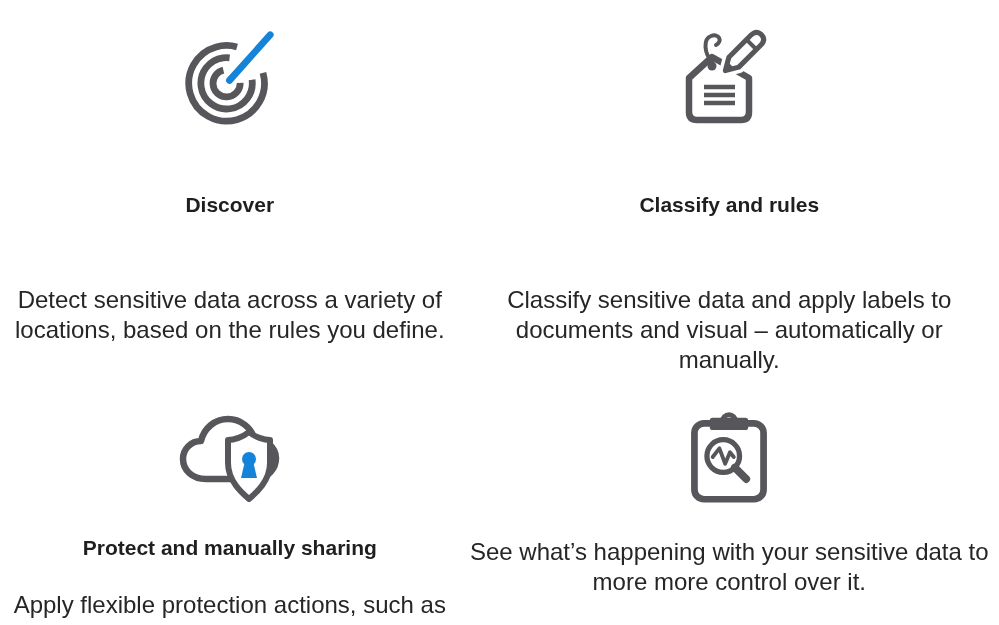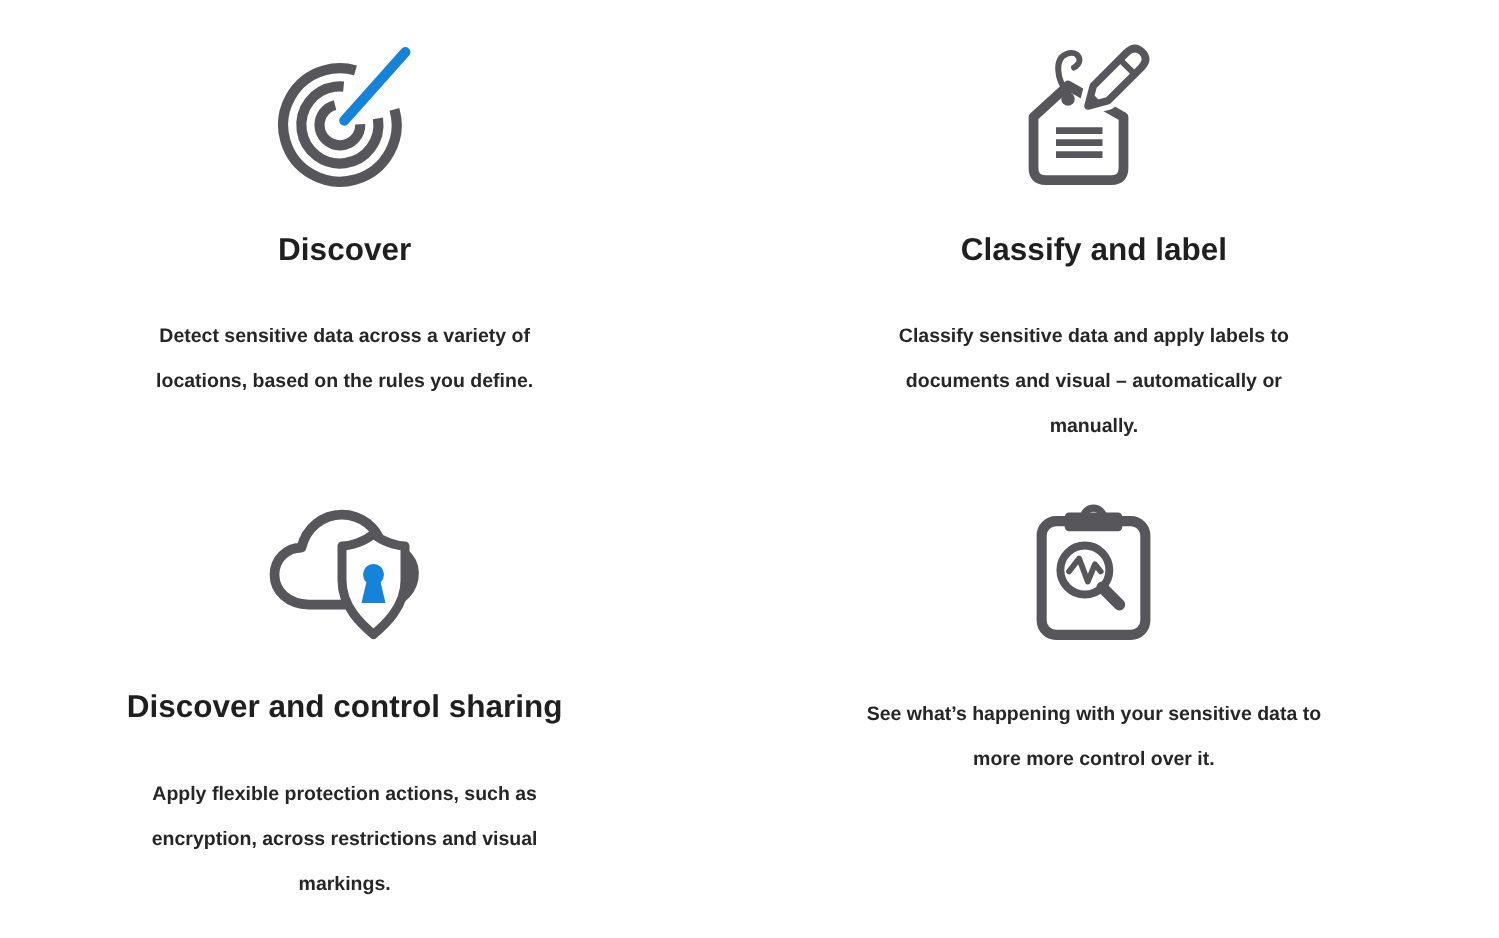--- a/index.html
+++ b/index.html
@@ -19,33 +19,33 @@
   }
   .grid{
     display:grid;
     grid-template-columns:46% 54%;
     width:999px;
   }
   .card{
     display:flex;flex-direction:column;align-items:center;
     text-align:center;
   }
-  .card.row1{padding-top:26px;}
+  .card.row1{padding-top:26px;gap:38px;}
   .card.row2{padding-top:32px;}
   .icon-box{
     height:100px;display:flex;align-items:center;justify-content:center;
   }
   .card-title{
     margin:28px 0 0 0;
     font-size:21px;line-height:25px;font-weight:700;
     color:var(--heading-text);
   }
   .card-desc{
     margin:30px 0 0 0;
-    font-size:13px;line-height:30px;font-weight:700;
+    font-size:24px;line-height:30px;font-weight:400;
     color:var(--body-text);
     white-space:pre-line;
     width:100%;
   }
   
   .sg{stroke:var(--icon-gray);}
   .sb{stroke:var(--accent-blue);}
   .sw{stroke:#ffffff;}
   .fg{fill:var(--icon-gray);}
   .fb{fill:var(--accent-blue);}
@@ -90,39 +90,39 @@
         </g>
 
         <g transform="translate(64,27) rotate(-45) translate(-45,-50)">
           <path class="fw sw" stroke-width="12" stroke-linejoin="round" d="M20,50 L32,43 L63,43 Q71,43 71,50 Q71,57 63,57 L32,57 Z"></path>
           <path class="fw sg" stroke-width="5" stroke-linejoin="round" d="M20,50 L32,43 L63,43 Q71,43 71,50 Q71,57 63,57 L32,57 Z"></path>
           <line class="sg" x1="57" y1="43" x2="57" y2="57" stroke-width="4"></line>
           <path class="fg" d="M20,50 L28,45.5 L28,54.5 Z"></path>
         </g>
       </svg>
     </div>
-    <h3 class="card-title">Classify and label</h3>
+    <h3 class="card-title">Classify and rules</h3>
     <p class="card-desc">Classify sensitive data and apply labels to
 documents and visual – automatically or
 manually.</p>
   </section>
 
   <section class="card row2">
     <div class="icon-box">
       <svg viewBox="0 0 100 100" width="102" height="100" aria-hidden="true">
 
         <path class="nf sg" stroke-width="6.5" stroke-linejoin="round" d="M26,72 C12,72 3,63 3,52 C3,42 11,34 21,34 C24,21 35,12 48,12 C61,12 71,21 74,31 C85,32 96,40 96,51 C96,62 88,70 78,72 Z"></path>
 
         <path class="fw sg" stroke-width="6" stroke-linejoin="round" d="M69,25 C75,30 84,33 90,33 L90,56 C90,74 76,86 69,92 C62,86 48,74 48,56 L48,33 C54,33 63,30 69,25 Z"></path>
 
         <circle class="fb" cx="69" cy="52" r="7"></circle>
         <path class="fb" d="M65,54 L61,71 L77,71 L73,54 Z"></path>
       </svg>
     </div>
-    <h3 class="card-title">Discover and control sharing</h3>
+    <h3 class="card-title">Protect and manually sharing</h3>
     <p class="card-desc">Apply flexible protection actions, such as
 encryption, across restrictions and visual
 markings.</p>
   </section>
 
   <section class="card row2">
     <div class="icon-box">
       <svg viewBox="0 0 100 100" width="96" height="100" aria-hidden="true">
 
         <circle class="nf sg" cx="50" cy="13" r="7" stroke-width="5"></circle>

